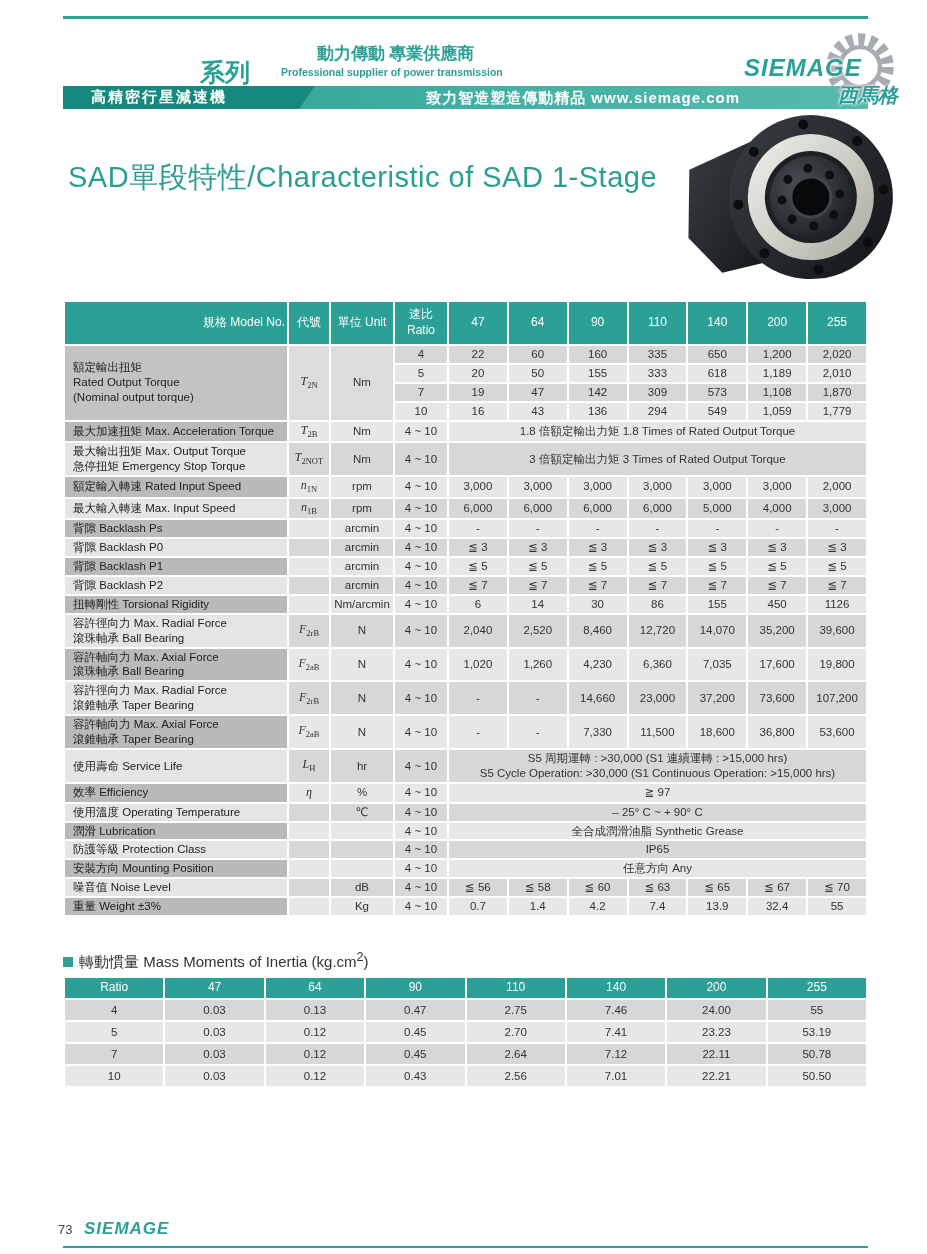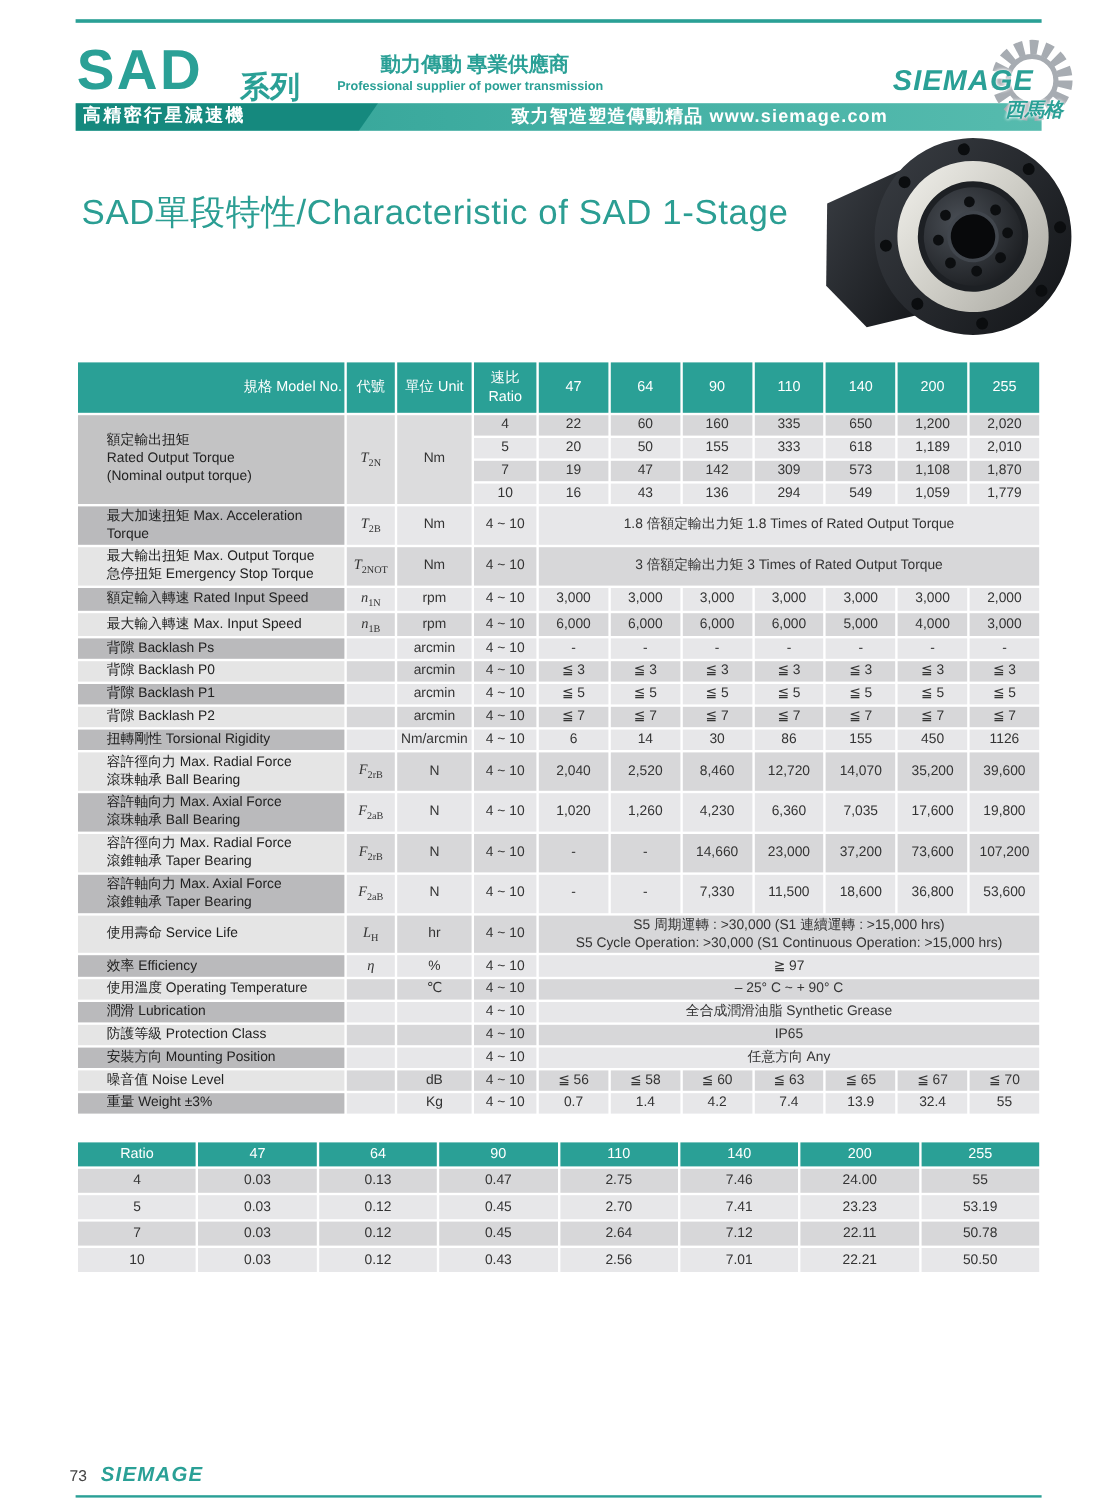--- a/index.html
+++ b/index.html
@@ -13,40 +13,40 @@
 
   
   .sad-wordmark { position:absolute; left:64px; top:34px; font-size:47px; font-weight:bold; color:#2aa096; letter-spacing:2px; line-height:1; }
   .series-suffix { position:absolute; left:200px; top:56px; font-size:25px; font-weight:bold; color:#2aa096; }
   .tagline-zh { position:absolute; left:281px; top:42px; font-size:17px; font-weight:bold; color:#2aa096; font-family:"Liberation Serif","DejaVu Serif",serif;padding-left:36px; }
   .tagline-en { position:absolute; left:281px; top:66px; font-size:10.5px; font-weight:bold; color:#2aa096; }
 
   .banner { position:absolute; left:63px; top:86px; width:805px; height:23px; background:linear-gradient(90deg,#2f9f93 0%,#43b0a4 55%,#56bbae 100%); }
   .banner-left { position:absolute; left:0; top:0; height:23px; width:252px; background:#15897e;
                  clip-path:polygon(0 0,100% 0,calc(100% - 16px) 100%,0 100%);
-                 color:#fff; font-size:15px; font-weight:bold; line-height:23px; padding-left:6px;
+                 color:#fff; font-size:15px; font-weight:bold; line-height:23px; padding-left:28px;
                  font-family:"Liberation Serif","DejaVu Serif",serif; letter-spacing:2px; }
   .banner-right { position:absolute; right:128px; top:0; height:23px; line-height:23px; color:#fff; font-size:15px; font-weight:bold; letter-spacing:1px; }
 
   .logo { position:absolute; left:742px; top:26px; width:175px; height:84px; }
   .logo svg { position:absolute; right:18px; top:2px; }
   .logo-text { position:absolute; left:2px; top:28px; font-size:24px; font-weight:bold; font-style:italic; color:#2aa096; letter-spacing:1px; text-shadow:0 0 3px #fff,0 0 3px #fff; }
-  .logo-zh { position:absolute; left:96px; top:56px; font-size:16px; font-weight:bold; font-style:italic; color:#2aa096; text-shadow:0 0 3px #fff,0 0 3px #fff; }
+  .logo-zh { position:absolute; left:96px; top:56px; font-size:20px; font-weight:bold; font-style:italic; color:#2aa096; text-shadow:0 0 3px #fff,0 0 3px #fff; }
 
   .page-title { position:absolute; left:68px; top:158px; font-size:29px; color:#2b9e93; letter-spacing:0.5px; }
 
   .product-img { position:absolute; left:663px; top:108px; }
 
   
   .main-table-wrap { position:absolute; left:63px; top:300px; width:805px; }
   table { border-collapse:separate; border-spacing:2px; width:100%; table-layout:fixed; }
   th,td { font-size:11.5px; text-align:center; vertical-align:middle; padding:1px 2px; line-height:1.3; }
   thead th { background:#2aa096; color:#fff; font-weight:normal; font-size:12px; height:42px; }
   th.model-h { text-align:right; padding-left:12px; }
-  td.lab { text-align:left; padding-left:24px; color:#222; }
+  td.lab { text-align:left; padding-left:8px; color:#222; }
   .lab-l { background:#bababc; }
   .lab-d { background:#e5e5e5; }
   .cell-l { background:#e7e7e9; }
   .cell-d { background:#d7d7d9; }
   .merged-lab { background:#c3c3c4; }
   .merged-su { background:#dcdcdd; }
   .sym { font-family:"Liberation Serif","DejaVu Serif",serif; font-style:italic; font-size:12px;margin-top:12px; }
   .sym sub { font-size:8.5px; font-style:normal; }
   td .l2 { display:block; }
 
@@ -60,21 +60,20 @@
   .footer-pagenum { position:absolute; left:58px; top:1222px; font-size:13px; color:#444; }
   .footer-logo { position:absolute; left:84px; top:1219px; font-size:17px; font-weight:bold; font-style:italic; color:#2aa096; letter-spacing:1px; }
 </style>
 </head>
 <body>
 
 <div class="page">
 
   <div class="rule top"></div>
 
-  <div class="sad-wordmark">SAD</div>
   <div class="series-suffix">系列</div>
   <div class="tagline-zh">動力傳動 專業供應商</div>
   <div class="tagline-en">Professional supplier of power transmission</div>
 
   <div class="banner">
     <div class="banner-right">致力智造塑造傳動精品  www.siemage.com</div>
     <div class="banner-left">高精密行星減速機</div>
   </div>
 
   <div class="logo">
@@ -502,20 +501,23 @@
             <td class="cell-l">7.4</td>
             <td class="cell-l">13.9</td>
             <td class="cell-l">32.4</td>
             <td class="cell-l">55</td>
           </tr>
         </tbody>
     </table>
   </div>
 
   <div class="inertia">
+    <div class="inertia-title">
+      <span class="bullet"></span><span>轉動慣量 Mass Moments of Inertia (kg.cm</span><sup>2</sup><span>)</span>
+    </div>
     <table id="inertia-table">
       <thead>
           <tr id="inertia-head">
             <th>Ratio</th>
             <th>47</th>
             <th>64</th>
             <th>90</th>
             <th>110</th>
             <th>140</th>
             <th>200</th>

